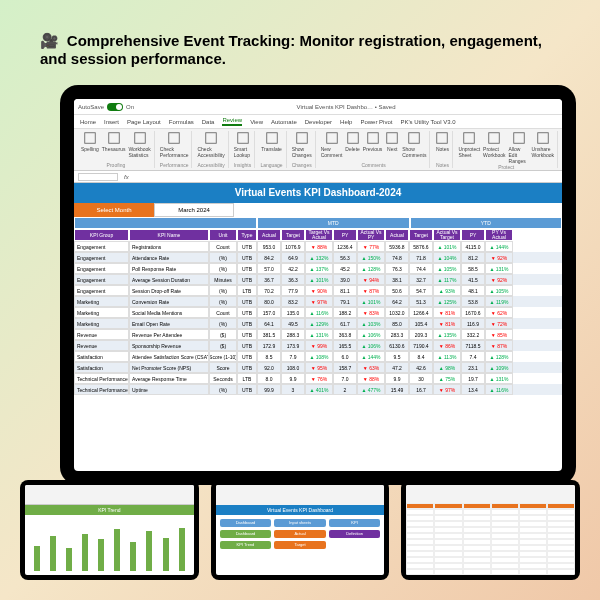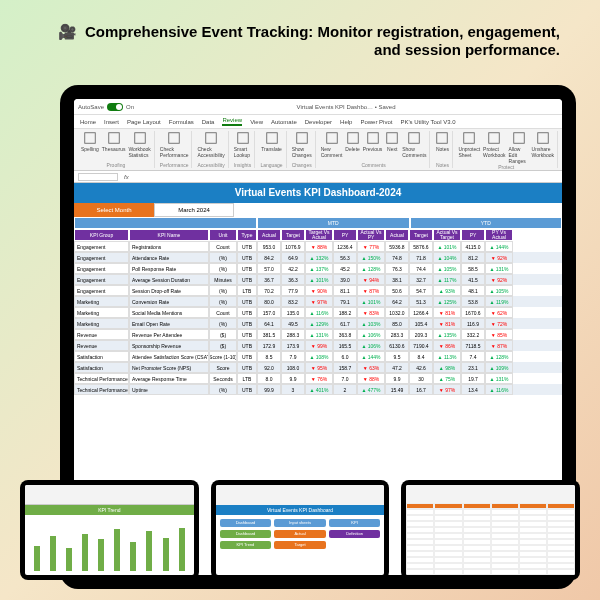--- a/index.html
+++ b/index.html
@@ -1,19 +1,19 @@
 <!DOCTYPE html>
 <html><head>
 <meta charset="utf-8">
 <style>
 * { margin:0; padding:0; box-sizing:border-box; font-family:Arial,sans-serif; }
 body { width:600px; height:600px; background:linear-gradient(135deg,#d4f0c8 0%,#f5e6c8 50%,#f0c8a8 100%); position:relative; overflow:hidden; }
-.headline { text-align:right; padding:23px 40px 10px; font-size:15px; font-weight:bold; color:#000; }
+.headline { text-align:left; padding:32px 40px 10px; font-size:15px; font-weight:bold; color:#000; }
 .headline-emoji { display:inline-block; margin-right:4px; }
-.tablet { position:absolute; top:85px; left:60px; right:24px; height:504px; background:#000; border-radius:18px; padding:14px; }
+.tablet { position:absolute; top:85px; left:60px; right:24px; height:400px; background:#000; border-radius:18px; padding:14px; }
 .tablet-screen { width:100%; height:100%; background:#fff; border-radius:4px; overflow:hidden; position:relative; }
 .titlebar { height:16px; background:#fff; border-bottom:1px solid #ddd; display:flex; align-items:center; padding:0 4px; font-size:6px; color:#555; }
 .autosave { display:flex; align-items:center; gap:3px; }
 .toggle { width:16px; height:8px; background:#107c10; border-radius:4px; position:relative; }
 .toggle::after { content:''; position:absolute; right:1px; top:1px; width:6px; height:6px; background:#fff; border-radius:50%; }
 .titlebar-center { flex:1; text-align:center; font-size:6px; }
 .ribbon-tabs { height:14px; display:flex; gap:8px; padding:0 6px; font-size:6px; align-items:center; border-bottom:1px solid #ddd; }
 .ribbon-tabs span { color:#444; cursor:pointer; }
 .ribbon-tabs .active { color:#107c10; border-bottom:2px solid #107c10; padding-bottom:1px; }
 .ribbon-body { height:42px; background:#f3f3f3; display:flex; padding:2px 4px; gap:2px; border-bottom:1px solid #ccc; }

